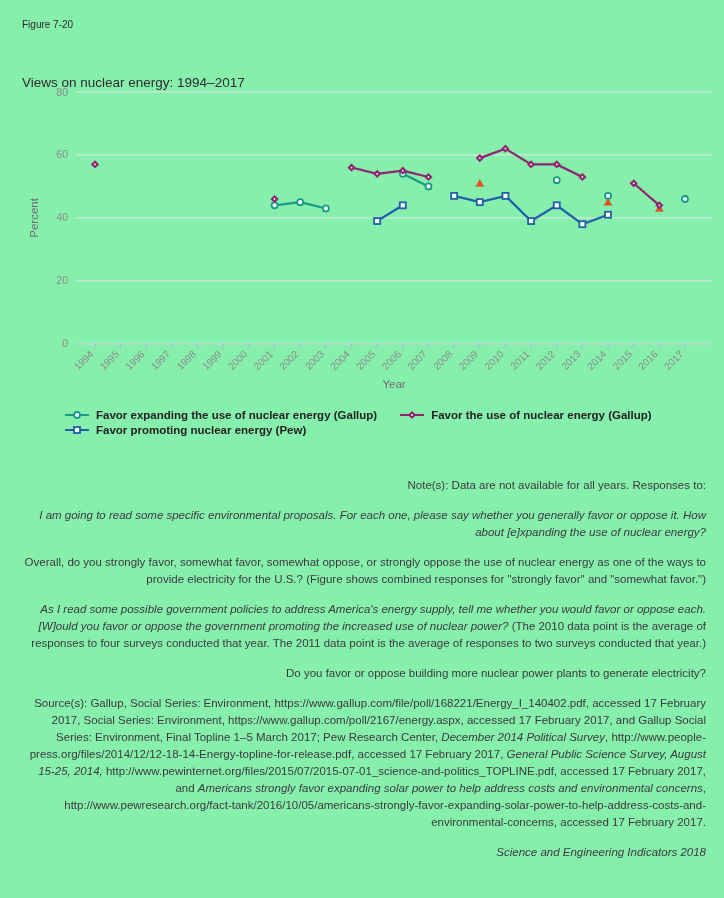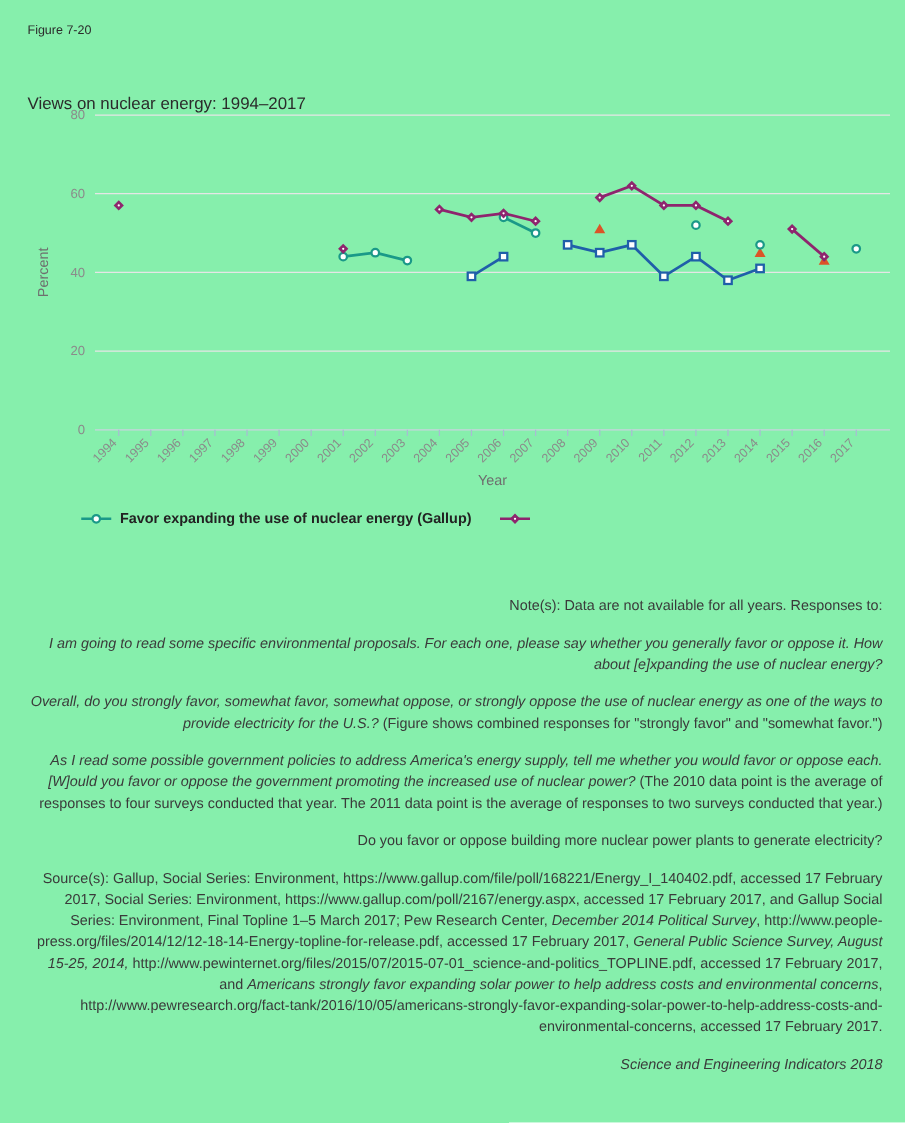--- a/index.html
+++ b/index.html
@@ -158,29 +158,37 @@
             <circle cx="13" cy="6" r="3" fill="#fff" stroke="#1a9988" stroke-width="1.8"></circle>
           </svg>
         <span>Favor expanding the use of nuclear energy (Gallup)</span>
       </div>
       <div class="legend-item">
         <svg viewBox="0 0 26 12">
             <line x1="1" x2="25" y1="6" y2="6" stroke="#8e256e" stroke-width="2"></line>
             <rect x="-2.9" y="-2.9" width="5.8" height="5.8" fill="#8e256e" transform="translate(13,6) rotate(45)"></rect>
             <circle cx="13" cy="6" r="0.9" fill="#fff"></circle>
           </svg>
+        <span>Favor the use of nuclear energy (Gallup)</span>
       </div>
     </div>
     <div class="legend-row">
+      <div class="legend-item">
+        <svg viewBox="0 0 26 12">
+            <line x1="1" x2="25" y1="6" y2="6" stroke="#1f5fa9" stroke-width="2"></line>
+            <rect x="10" y="3" width="6" height="6" fill="#fff" stroke="#1f5fa9" stroke-width="1.8"></rect>
+          </svg>
+        <span>Favor promoting nuclear energy (Pew)</span>
+      </div>
     </div>
   </div>
 
   <div class="notes">
       <p><span>Note(s): Data are not available for all years. Responses to:</span></p>
       <p><span style="font-style: italic;">I am going to read some specific environmental proposals. For each one, please say whether you generally favor or oppose it. How about [e]xpanding the use of nuclear energy?</span></p>
-      <p><span style="font-style: italic; margin-top: 43px;">Overall, do you strongly favor, somewhat favor, somewhat oppose, or strongly oppose the use of nuclear energy as one of the ways to provide electricity for the U.S.?</span><span> (Figure shows combined responses for "strongly favor" and "somewhat favor.")</span></p>
+      <p><span style=" margin-top: 43px;">Overall, do you strongly favor, somewhat favor, somewhat oppose, or strongly oppose the use of nuclear energy as one of the ways to provide electricity for the U.S.?</span><span> (Figure shows combined responses for "strongly favor" and "somewhat favor.")</span></p>
       <p><span style="font-style: italic;">As I read some possible government policies to address America's energy supply, tell me whether you would favor or oppose each. [W]ould you favor or oppose the government promoting the increased use of nuclear power?</span><span> (The 2010 data point is the average of responses to four surveys conducted that year. The 2011 data point is the average of responses to two surveys conducted that year.)</span></p>
       <p><span style="">Do you favor or oppose building more nuclear power plants to generate electricity?</span></p>
       <p><span>Source(s): Gallup, Social Series: Environment, https://www.gallup.com/file/poll/168221/Energy_I_140402.pdf, accessed 17 February 2017, Social Series: Environment, https://www.gallup.com/poll/2167/energy.aspx, accessed 17 February 2017, and Gallup Social Series: Environment, Final Topline 1–5 March 2017; Pew Research Center, </span><span style="font-style: italic;">December 2014 Political Survey</span><span>, http://www.people-press.org/files/2014/12/12-18-14-Energy-topline-for-release.pdf, accessed 17 February 2017, </span><span style="font-style: italic;">General Public Science Survey, August 15-25, 2014,</span><span> http://www.pewinternet.org/files/2015/07/2015-07-01_science-and-politics_TOPLINE.pdf, accessed 17 February 2017, and </span><span style="font-style: italic;">Americans strongly favor expanding solar power to help address costs and environmental concerns</span><span>, http://www.pewresearch.org/fact-tank/2016/10/05/americans-strongly-favor-expanding-solar-power-to-help-address-costs-and-environmental-concerns, accessed 17 February 2017.</span></p>
       <p><span style="font-style: italic;">Science and Engineering Indicators 2018</span></p>
     </div>
 
 </div>
 
 </body></html>

